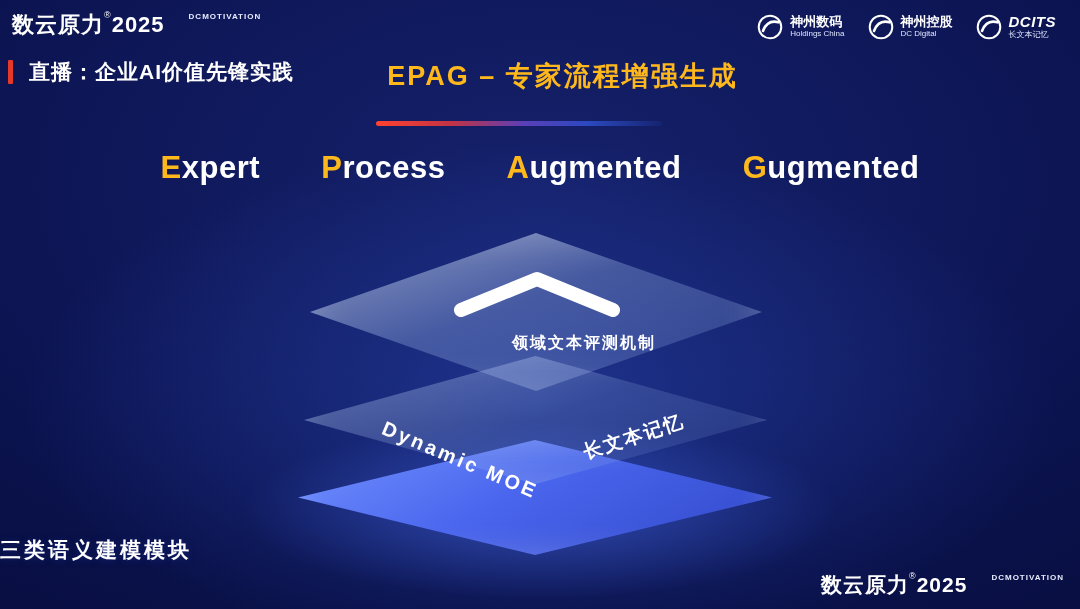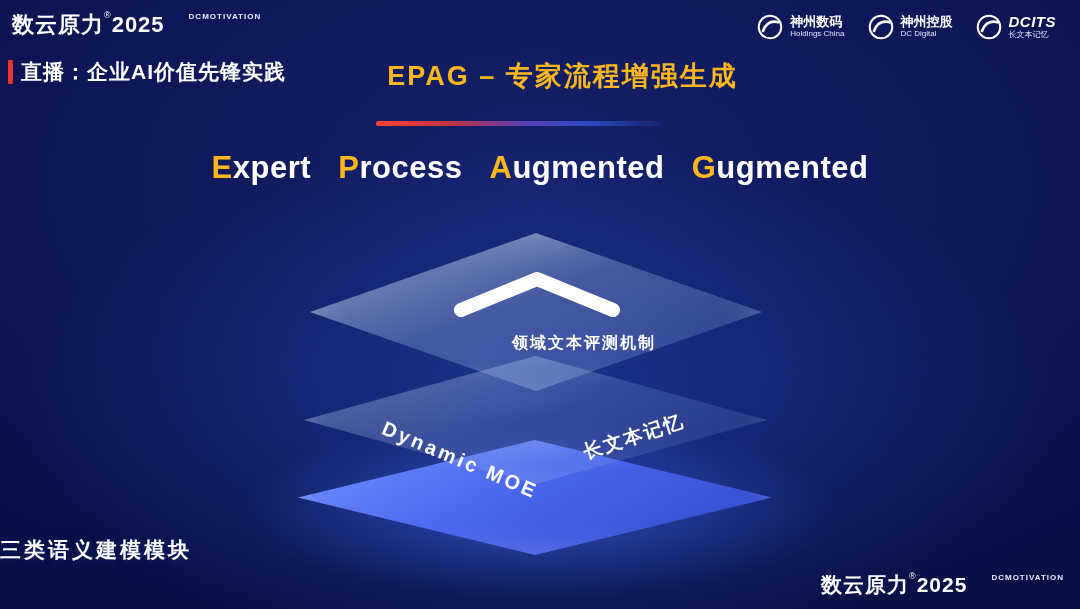--- a/index.html
+++ b/index.html
@@ -17,41 +17,41 @@
   .brand{ display:flex; align-items:flex-start; gap:24px; }
   .brand-main{ font-weight:800; font-size:22px; letter-spacing:1px; color:#fff; white-space:nowrap; }
   .brand-main sup{ font-size:9px; font-weight:400; vertical-align:top; }
   .brand-sub{ display:flex; line-height:1.05; padding-top:3px; }
   .brand-sub span{ font-size:8px; letter-spacing:1px; color:#e8ecff; font-weight:600; }
   .brand-top-left{ position:absolute; top:10px; left:12px; }
   .brand-bottom-right{ position:absolute; bottom:10px; right:16px; }
   .brand-bottom-right .brand-main{ font-size:21px; }
 
   
-  .live{ position:absolute; top:58px; left:8px; display:flex; align-items:center; gap:8px; }
+  .live{ position:absolute; top:58px; left:8px; display:flex; align-items:center; gap:16px; }
   .live-bar{ width:5px; height:24px; background:#e8382a; border-radius:1px; display:inline-block; }
   .live-text{ font-size:21px; font-weight:800; color:#ffffff; letter-spacing:1px; }
 
   
   .partners{ position:absolute; top:13px; right:24px; display:flex; gap:22px; align-items:center; }
   .partner{ display:flex; align-items:center; gap:6px; }
   .partner svg{ width:28px; height:28px; flex:0 0 auto; }
   .ptext{ display:flex; flex-direction:column; line-height:1.1; }
   .pname{ font-size:13px; font-weight:700; color:#fff; white-space:nowrap; }
   .pname.italic{ font-style:italic; font-size:15px; letter-spacing:0.5px; }
   .psub{ font-size:8px; color:#dfe6ff; white-space:nowrap; }
 
   
   .title-cn{ position:absolute; top:58px; left:0; width:100%; text-align:center;
     font-size:27px; font-weight:800; color:#ffb81c; letter-spacing:2px;padding-left:45px; }
   .divider{ position:absolute; top:121px; left:376px; width:286px; height:5px; border-radius:3px;
     background:linear-gradient(90deg,#ff4330 0%, #c23344 26%, #5a3fb8 52%, #2b49c0 74%, rgba(40,80,200,0.12) 100%); }
   .title-en{ position:absolute; top:150px; left:0; width:100%; text-align:center;
     font-size:31px; font-weight:700; color:#ffffff; letter-spacing:0.5px; }
-  .title-en .word{ margin:0 9px; }
+  .title-en .word{ margin:0 26px; }
   .title-en .gold{ color:#ffb81c; }
 
   
   .stack{ position:absolute; inset:0; }
   .rhombus{ position:absolute; clip-path:polygon(50% 0%, 100% 50%, 50% 100%, 0% 50%); }
   .layer-top{ left:310px; top:233px; width:452px; height:158px; z-index:3;
     background:linear-gradient(160deg, rgba(225,238,255,0.60) 0%, rgba(170,198,245,0.30) 45%, rgba(125,155,225,0.20) 100%);
     box-shadow:inset 0 0 40px rgba(255,255,255,0.25); }
   .layer-middle{ left:304px; top:356px; width:463px; height:128px; z-index:2;
     background:linear-gradient(160deg, rgba(205,225,255,0.42) 0%, rgba(150,180,235,0.20) 50%, rgba(120,150,220,0.14) 100%);

